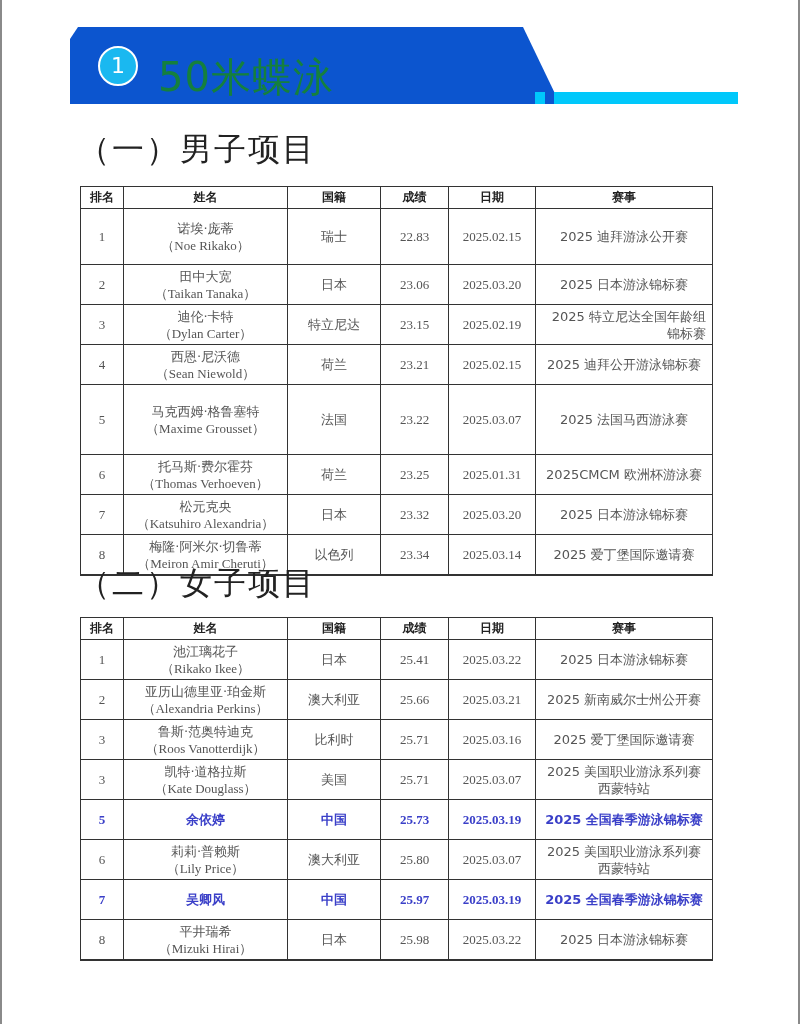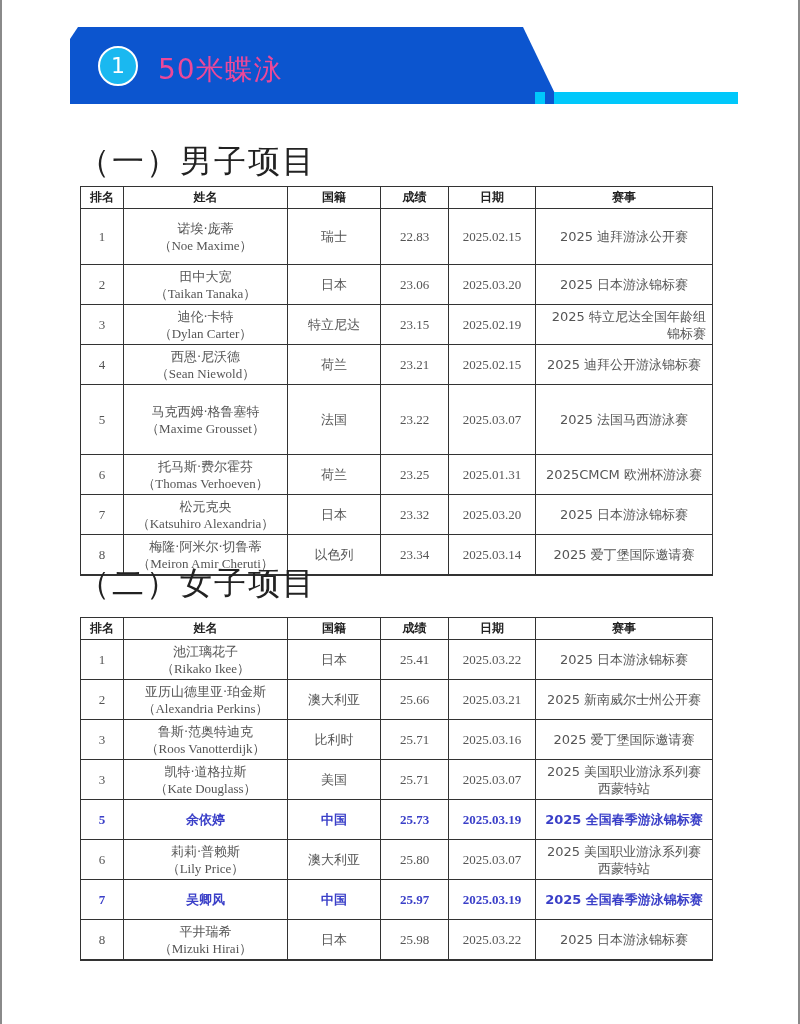--- a/index.html
+++ b/index.html
@@ -11,26 +11,26 @@
   .page-edge-right { position: absolute; right: 0; top: 0; width: 2px; height: 1024px; background: #8a8a8a; }
 
   .banner { position: absolute; left: 70px; top: 27px; width: 670px; height: 78px; }
   .banner-shape { position: absolute; left: 0; top: 0; width: 520px; height: 77px; background: #0c55cf;
     clip-path: polygon(8px 0, 453px 0, 490px 77px, 0 77px, 0 12px); }
   .banner-accent-bar { position: absolute; left: 484px; top: 65px; width: 184px; height: 12px; background: #00c8fb; }
   .banner-accent-square { position: absolute; left: 465px; top: 65px; width: 10px; height: 12px; background: #00c8fb; }
   .banner-num { position: absolute; left: 28px; top: 19px; width: 40px; height: 40px; border-radius: 50%;
     background: #1ab8f0; border: 2px solid #ffffff; box-sizing: border-box; color: #fff;
     font-family: "DejaVu Sans", sans-serif; font-size: 22px; line-height: 36px; text-align: center; }
-  .banner-title { position: absolute; left: 88px; top: 21px; color: #ec4899; font-family: "DejaVu Sans", sans-serif;
-    font-size: 28px; line-height: 44px; letter-spacing: 1px; }
+  .banner-title { position: absolute; left: 88px; top: 28px; color: #15803d; font-family: "DejaVu Sans", sans-serif;
+    font-size: 40px; line-height: 44px; letter-spacing: 1px; }
 
   .section-title { position: absolute; left: 78px; font-family: "DejaVu Sans", sans-serif; font-size: 32px;
     color: #222; letter-spacing: 2px; }
-  #sec1 { top: 128px; margin-top: 12px; }
+  #sec1 { top: 128px; }
   #sec2 { top: 562px; }
 
   table.results { position: absolute; left: 80px; border-collapse: collapse; table-layout: fixed; width: 632px; }
   #t1 { top: 186px; }
   #t2 { top: 617px; }
   table.results th, table.results td { border: 1.5px solid #333; text-align: center; vertical-align: middle; padding: 0; }
   table.results th { height: 21px; font-family: "DejaVu Sans", sans-serif; font-weight: bold; font-size: 12px; color: #222; }
   table.results td { height: 39px; font-size: 13px; color: #555; line-height: 17px; }
   table.results tr.hl td { color: #3a3fc8; font-weight: bold; }
   .zh { font-family: "DejaVu Sans", sans-serif; font-size: 12px; }
@@ -71,21 +71,21 @@
       <th>成绩</th>
       <th>日期</th>
       <th>赛事</th>
     </tr>
   </thead>
   <tbody>
       <tr>
         <td>1</td>
         <td class="zh">
           <span class="name-zh">诺埃·庞蒂</span>
-          <span class="name-en" style="font-family: &quot;Liberation Serif&quot;, serif; font-size: 13px;">（Noe Maxime）</span>
+          <span class="name-en" style="font-family: &quot;Liberation Serif&quot;, serif; font-size: 13px;">（Noe Rikako）</span>
         </td>
         <td class="zh">瑞士</td>
         <td>22.83</td>
         <td>2025.02.15</td>
         <td class="zh" style="padding: 8px 6px;">2025 迪拜游泳公开赛</td>
       </tr>
       <tr>
         <td>2</td>
         <td class="zh">
           <span class="name-zh">田中大宽</span>

